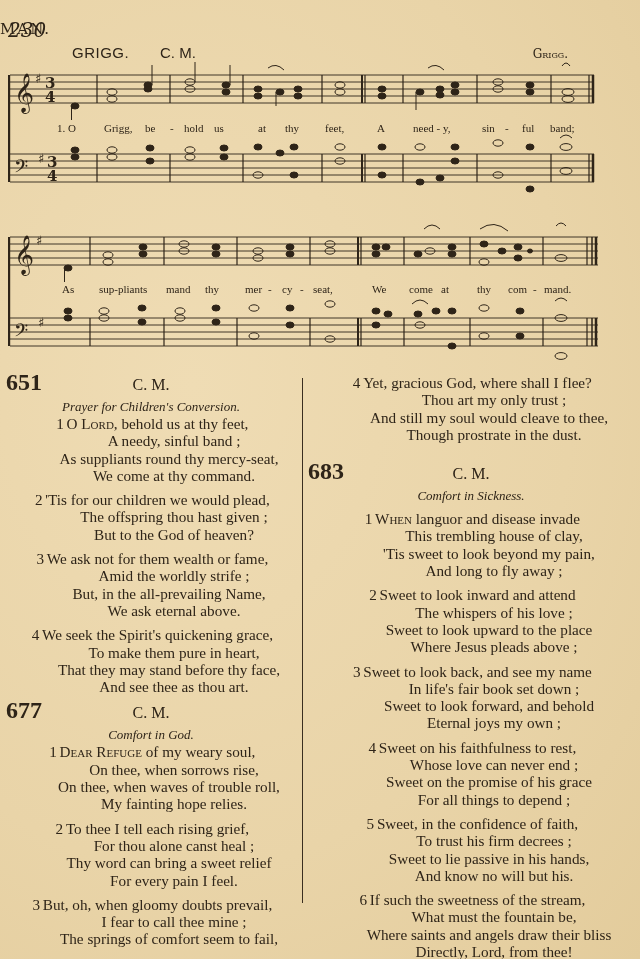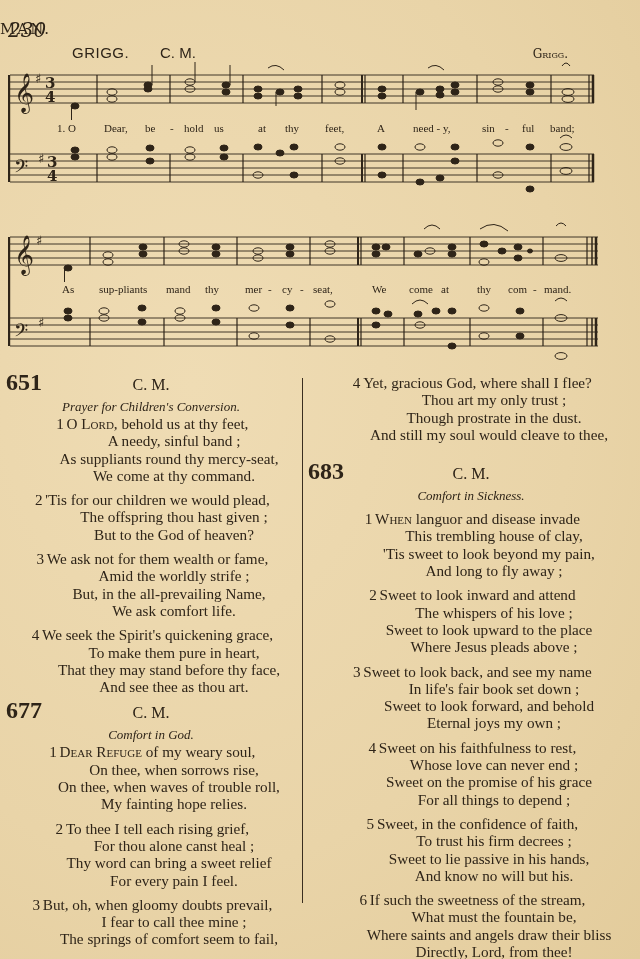--- a/index.html
+++ b/index.html
@@ -162,21 +162,21 @@
   </g>
   <g stroke="#2e2418" fill="none" stroke-width="1">
     <path d="M268 68 Q276 62 284 70"></path>
       <path d="M428 68 Q436 62 444 70"></path>
     <path d="M562 66 Q566 60 570 66"></path>
       <path d="M560 138 Q566 132 572 138"></path>
   </g>
 </svg>
 <div class="lyric-line" style="top:122px;left:0;width:640px;height:14px;">
   <span class="lyric" style="left:57px">1. O</span>
-  <span class="lyric" style="left:104px">Dear,</span>
+  <span class="lyric" style="left:104px">Grigg,</span>
   <span class="lyric" style="left:145px">be</span>
   <span class="lyric" style="left:170px">-</span>
   <span class="lyric" style="left:184px">hold</span>
   <span class="lyric" style="left:214px">us</span>
   <span class="lyric" style="left:258px">at</span>
   <span class="lyric" style="left:285px">thy</span>
   <span class="lyric" style="left:325px">feet,</span>
   <span class="lyric" style="left:377px">A</span>
   <span class="lyric" style="left:413px">need - y,</span>
   <span class="lyric" style="left:482px">sin</span>
@@ -335,21 +335,21 @@
     </div>
     <div class="stanza">
       <div class="line l1"><span class="vn">2</span><span>'Tis for our children we would plead,</span></div>
       <div class="line l2">The offspring thou hast given ;</div>
       <div class="line l4">But to the God of heaven?</div>
     </div>
     <div class="stanza">
       <div class="line l1"><span class="vn">3</span><span>We ask not for them wealth or fame,</span></div>
       <div class="line l2">Amid the worldly strife ;</div>
       <div class="line l3">But, in the all-prevailing Name,</div>
-      <div class="line l4">We ask comfort life.</div>
+      <div class="line l4">We ask eternal above.</div>
     </div>
     <div class="stanza">
       <div class="line l1"><span class="vn">4</span><span>We seek the Spirit's quickening grace,</span></div>
       <div class="line l2">To make them pure in heart,</div>
       <div class="line l3">That they may stand before thy face,</div>
       <div class="line l4">And see thee as thou art.</div>
     </div>
   </div>
 
   <div style="margin-top:6px;">
@@ -376,22 +376,22 @@
       <div class="line l3">The springs of comfort seem to fail,</div>
 
     </div>
   </div>
 </div>
 
 <div class="hymn-col" style="left:308px;top:374px;width:326px;">
   <div class="stanza">
     <div class="line l1"><span class="vn">4</span><span>Yet, gracious God, where shall I flee?</span></div>
     <div class="line l2">Thou art my only trust ;</div>
+    <div class="line l3">And still my soul would cleave to thee,</div>
     <div class="line l4">Though prostrate in the dust.</div>
-    <div class="line l3">And still my soul would cleave to thee,</div>
   </div>
 
   <div style="margin-top:20px;">
     <div class="hymn-head">
       <span class="hymn-number">683</span>
       <span class="hymn-meter">C. M.</span>
     </div>
     <div class="hymn-title" style="margin-bottom:6px;">Comfort in Sickness.</div>
     <div class="stanza">
       <div class="line l1"><span class="vn">1</span><span class="sc">When</span><span> languor and disease invade</span></div>

